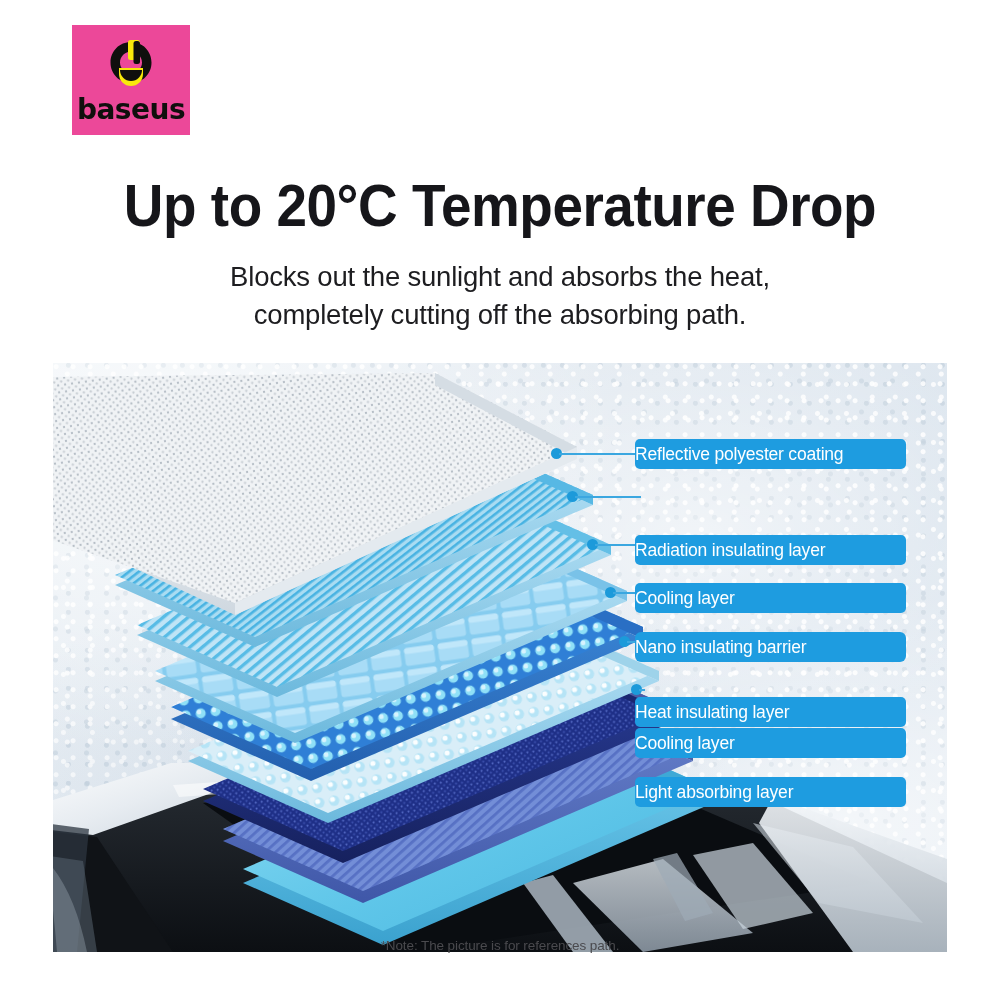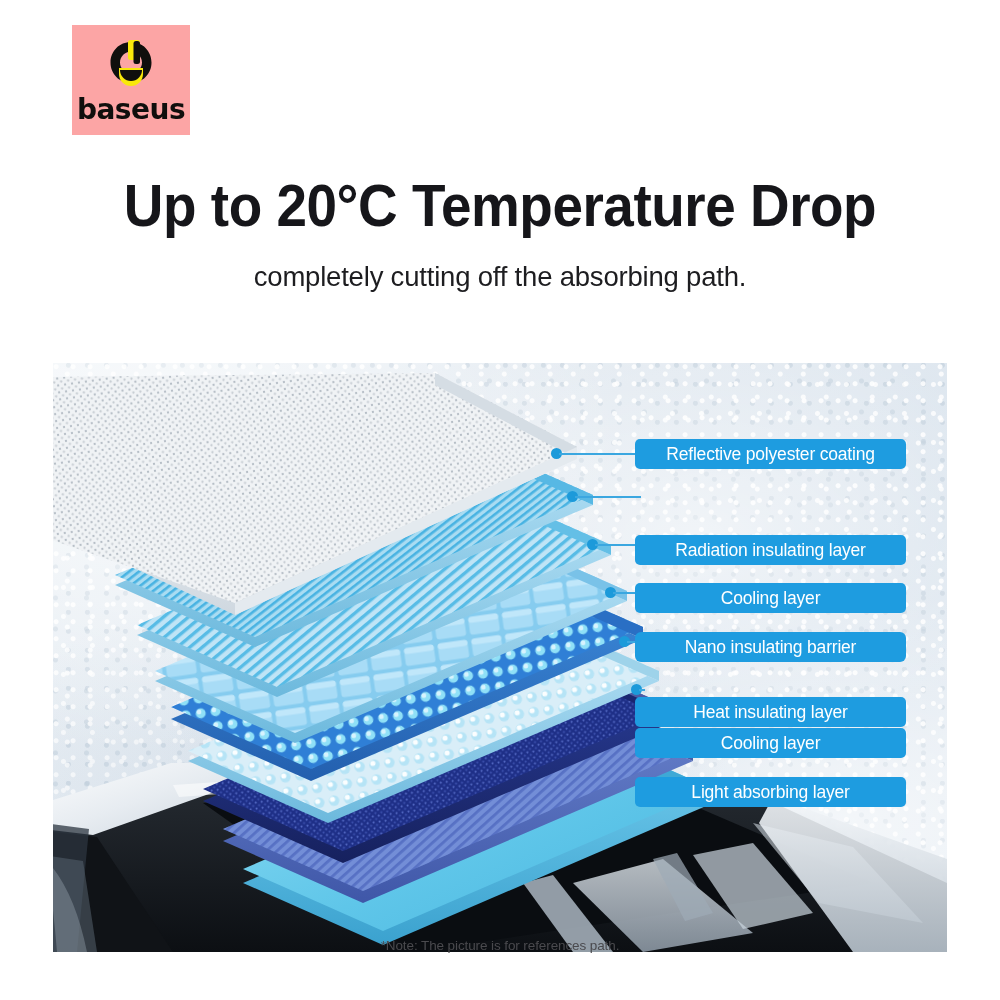--- a/index.html
+++ b/index.html
@@ -17,21 +17,21 @@
     -webkit-font-smoothing: antialiased;
   }
 
   
   #logo-block {
     position: absolute;
     left: 72px;
     top: 25px;
     width: 118px;
     height: 110px;
-    background: #fca5a5;
+    background: #ec4899;
     display: flex;
     flex-direction: column;
     align-items: center;
     justify-content: center;
   }
   #logo-mark {
     width: 50px;
     height: 50px;
     margin-top: 2px;
   }
@@ -152,21 +152,20 @@
   .label-box {
     position: absolute;
     left: 582px;
     width: 271px;
     height: 30px;
     background: #1E9CE0;
     border-radius: 5px;
     color: #ffffff;
     font-size: 17.5px;
     line-height: 30px;
-    text-align: center;
     letter-spacing: -0.2px;
     white-space: nowrap;
   }
 
   
   #footnote {
     position: absolute;
     left: 0;
     top: 938px;
     width: 1000px;
@@ -187,20 +186,21 @@
     <rect x="55" y="4" width="13" height="46" rx="5" fill="#100F0D"></rect>
     <path d="M26 58 H74 V70 A24 24 0 0 1 26 70 Z" fill="#F9E90B"></path>
     <path d="M28 62 H72 A22 22 0 0 1 28 62 Z" fill="#100F0D"></path>
   </svg>
   <div id="logo-word">baseus</div>
 </div>
 
 <div id="headline">Up to 20°C Temperature Drop</div>
 
 <div id="subhead">
+  <span class="ln">Blocks out the sunlight and absorbs the heat,</span>
   <span class="ln">completely cutting off the absorbing path.</span>
 </div>
 
 <div id="illustration">
 
   <div id="bg-noise"></div>
 
   <svg id="car" viewBox="0 0 894 189" preserveAspectRatio="none">
     <defs>
       <linearGradient id="glassG" x1="0" y1="0" x2="0" y2="1">

